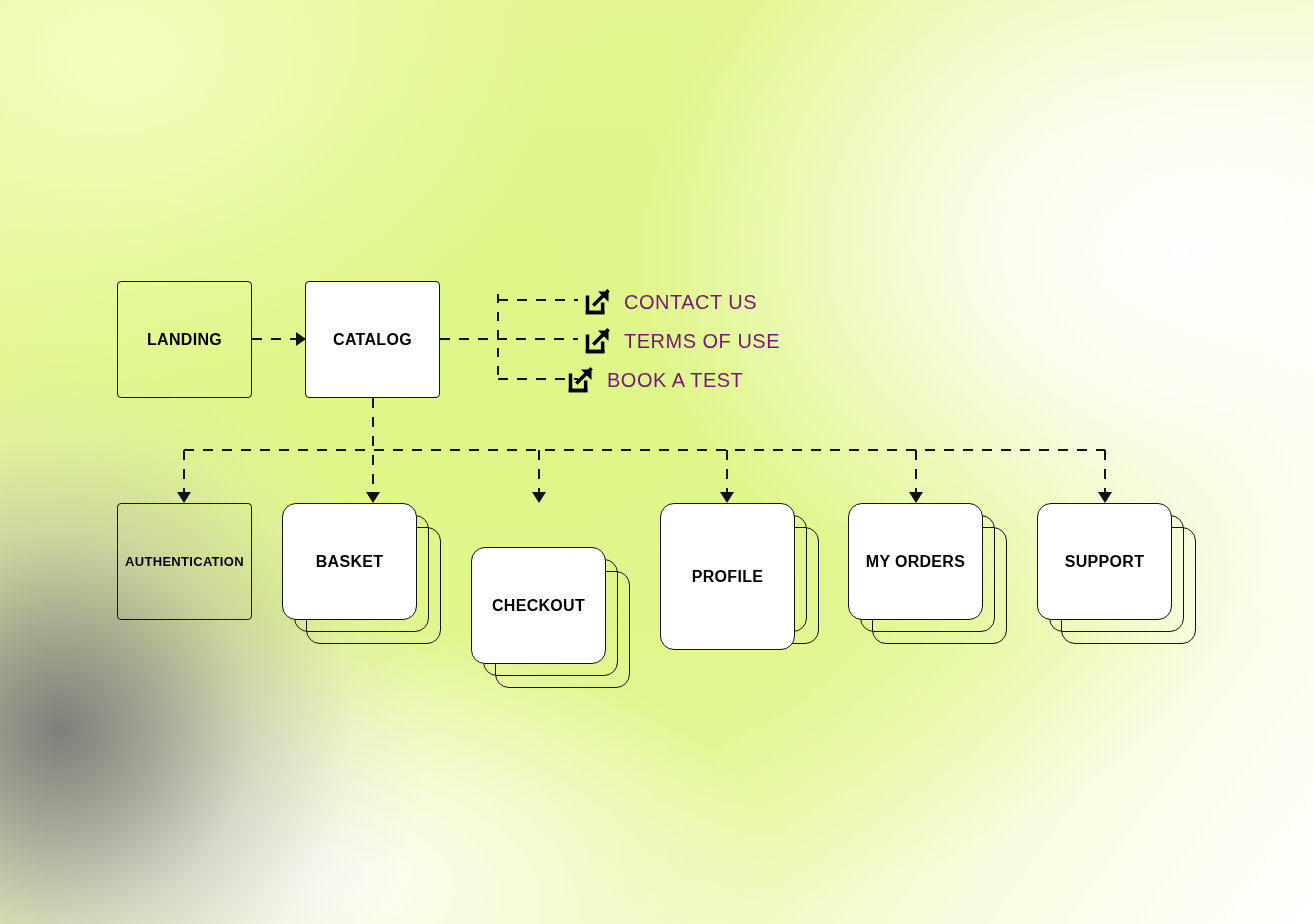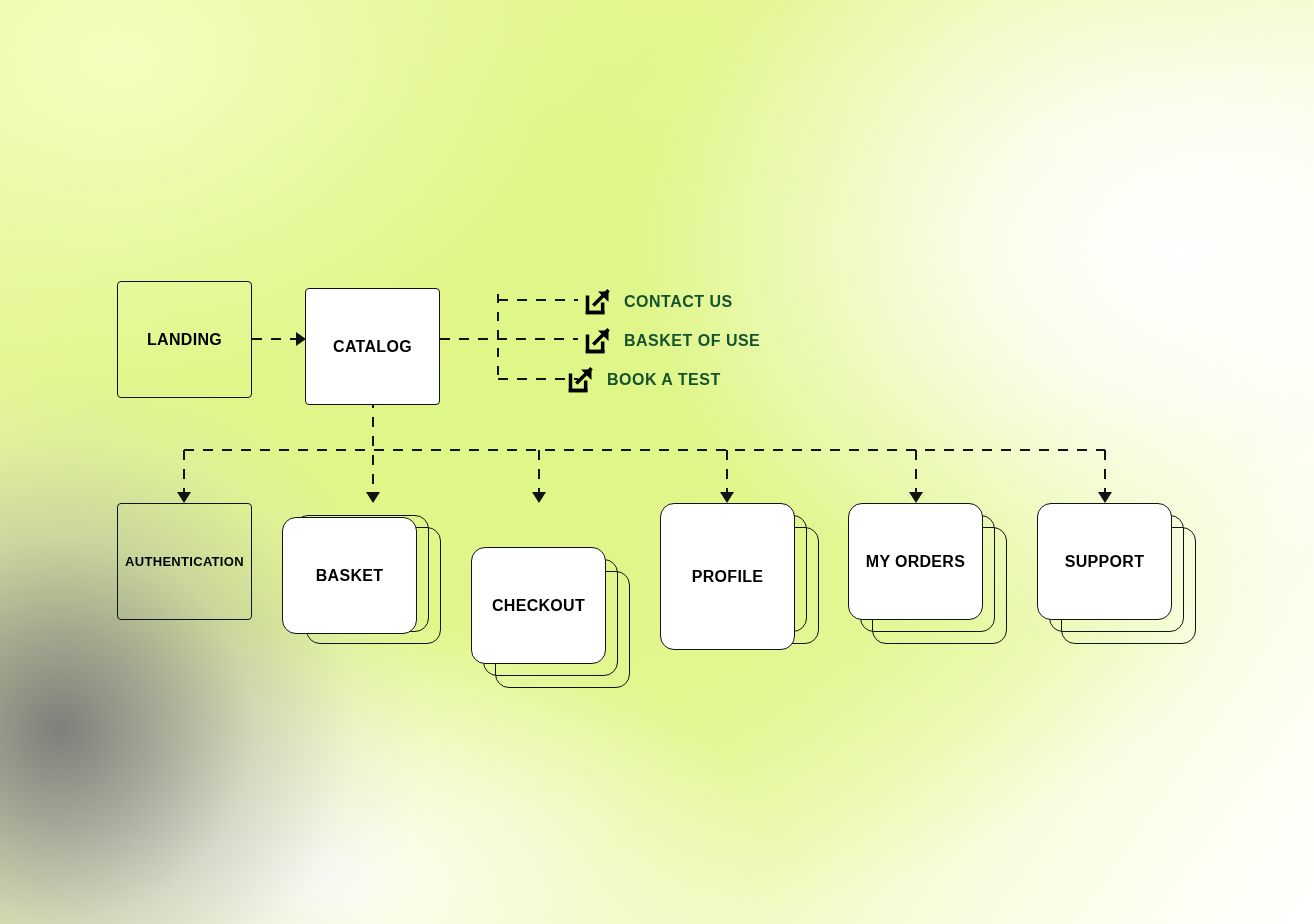--- a/index.html
+++ b/index.html
@@ -80,24 +80,24 @@
 
   
   .ext-link {
     position: absolute;
     display: flex;
     align-items: center;
     gap: 12px;
   }
   .ext-icon { width: 28px; height: 28px; display: block; flex: none; }
   .ext-label {
-    font-weight: bold;
-    font-size: 16px;
+    font-weight: normal;
+    font-size: 20px;
     letter-spacing: 0.5px;
-    color: #14532d;
+    color: #701a75;
     white-space: nowrap;
   }
 </style>
 </head>
 <body>
 
 <div id="canvas">
 
   <div id="bg"></div>
 
@@ -128,58 +128,58 @@
       <polygon points="366,492 380,492 373,503"></polygon>
       <polygon points="532,492 546,492 539,503"></polygon>
       <polygon points="720,492 734,492 727,503"></polygon>
       <polygon points="909,492 923,492 916,503"></polygon>
       <polygon points="1098,492 1112,492 1105,503"></polygon>
     </g>
   </svg>
 
   <div class="node ghost" style="left:117px; top:281px; width:135px; height:117px; font-size:16px;">LANDING</div>
 
-  <div class="node solid" style="left:305px; top:288px; width:135px; height:117px; font-size:16px;">CATALOG</div>
+  <div class="node solid" style="left:305px; top:281px; width:135px; height:117px; font-size:16px;">CATALOG</div>
 
   <div class="ext-link" style="left:584px; top:288px;">
     <svg class="ext-icon" viewBox="0 0 24 24">
       <path d="M3 8 V21 H16" fill="none" stroke="#000" stroke-width="3" stroke-linecap="square"></path>
       <path d="M16 14 V21 H3" fill="none" stroke="#000" stroke-width="3" stroke-linecap="square"></path>
       <path d="M9 14 L20 3" fill="none" stroke="#000" stroke-width="3" stroke-linecap="square"></path>
       <polygon points="12,3 21,3 21,12" fill="#000"></polygon>
     </svg>
     <span class="ext-label">CONTACT US</span>
   </div>
 
   <div class="ext-link" style="left:584px; top:327px;">
     <svg class="ext-icon" viewBox="0 0 24 24">
       <path d="M3 8 V21 H16" fill="none" stroke="#000" stroke-width="3" stroke-linecap="square"></path>
       <path d="M16 14 V21 H3" fill="none" stroke="#000" stroke-width="3" stroke-linecap="square"></path>
       <path d="M9 14 L20 3" fill="none" stroke="#000" stroke-width="3" stroke-linecap="square"></path>
       <polygon points="12,3 21,3 21,12" fill="#000"></polygon>
     </svg>
-    <span class="ext-label">BASKET OF USE</span>
+    <span class="ext-label">TERMS OF USE</span>
   </div>
 
   <div class="ext-link" style="left:567px; top:366px;">
     <svg class="ext-icon" viewBox="0 0 24 24">
       <path d="M3 8 V21 H16" fill="none" stroke="#000" stroke-width="3" stroke-linecap="square"></path>
       <path d="M16 14 V21 H3" fill="none" stroke="#000" stroke-width="3" stroke-linecap="square"></path>
       <path d="M9 14 L20 3" fill="none" stroke="#000" stroke-width="3" stroke-linecap="square"></path>
       <polygon points="12,3 21,3 21,12" fill="#000"></polygon>
     </svg>
     <span class="ext-label">BOOK A TEST</span>
   </div>
 
   <div class="node ghost" style="left:117px; top:503px; width:135px; height:117px; font-size:13px;">AUTHENTICATION</div>
 
   <div class="stack" style="left:282px; top:503px; width:135px; height:117px;">
     <div class="layer" style="left:24px; top:24px; width:135px; height:117px;"></div>
     <div class="layer" style="left:12px; top:12px; width:135px; height:117px;"></div>
-    <div class="front" style="width:135px; height:117px; font-size:16px;margin-top:14px;">BASKET</div>
+    <div class="front" style="width:135px; height:117px; font-size:16px;">BASKET</div>
   </div>
 
   <div class="stack" style="left:471px; top:503px; width:135px; height:117px;margin-top:44px;">
     <div class="layer" style="left:24px; top:24px; width:135px; height:117px;"></div>
     <div class="layer" style="left:12px; top:12px; width:135px; height:117px;"></div>
     <div class="front" style="width:135px; height:117px; font-size:16px;">CHECKOUT</div>
   </div>
 
   <div class="stack" style="left:660px; top:503px; width:135px; height:117px;">
     <div class="layer" style="left:24px; top:24px; width:135px; height:117px;"></div>

